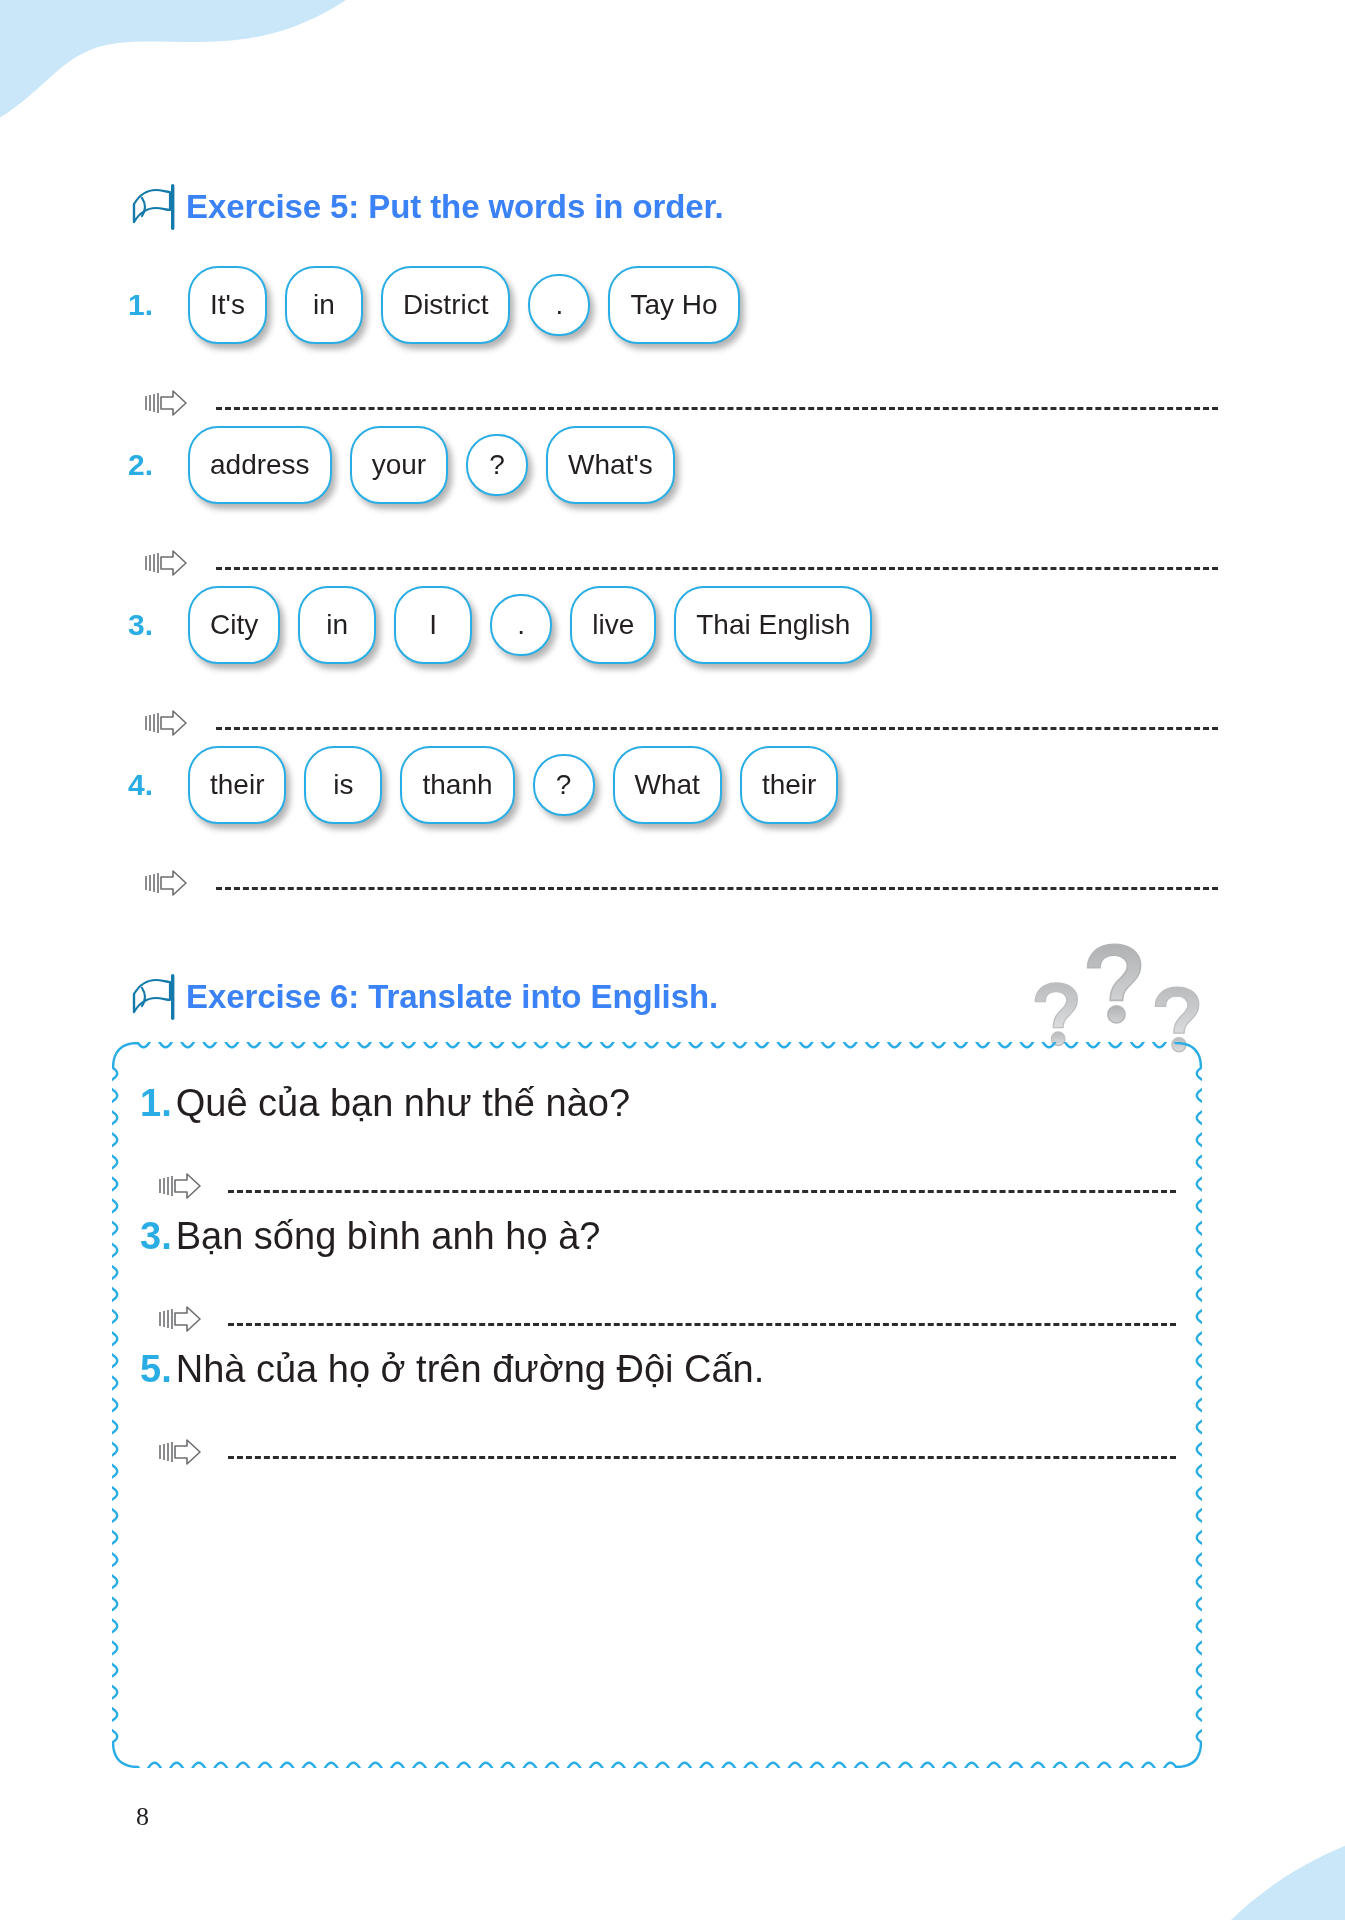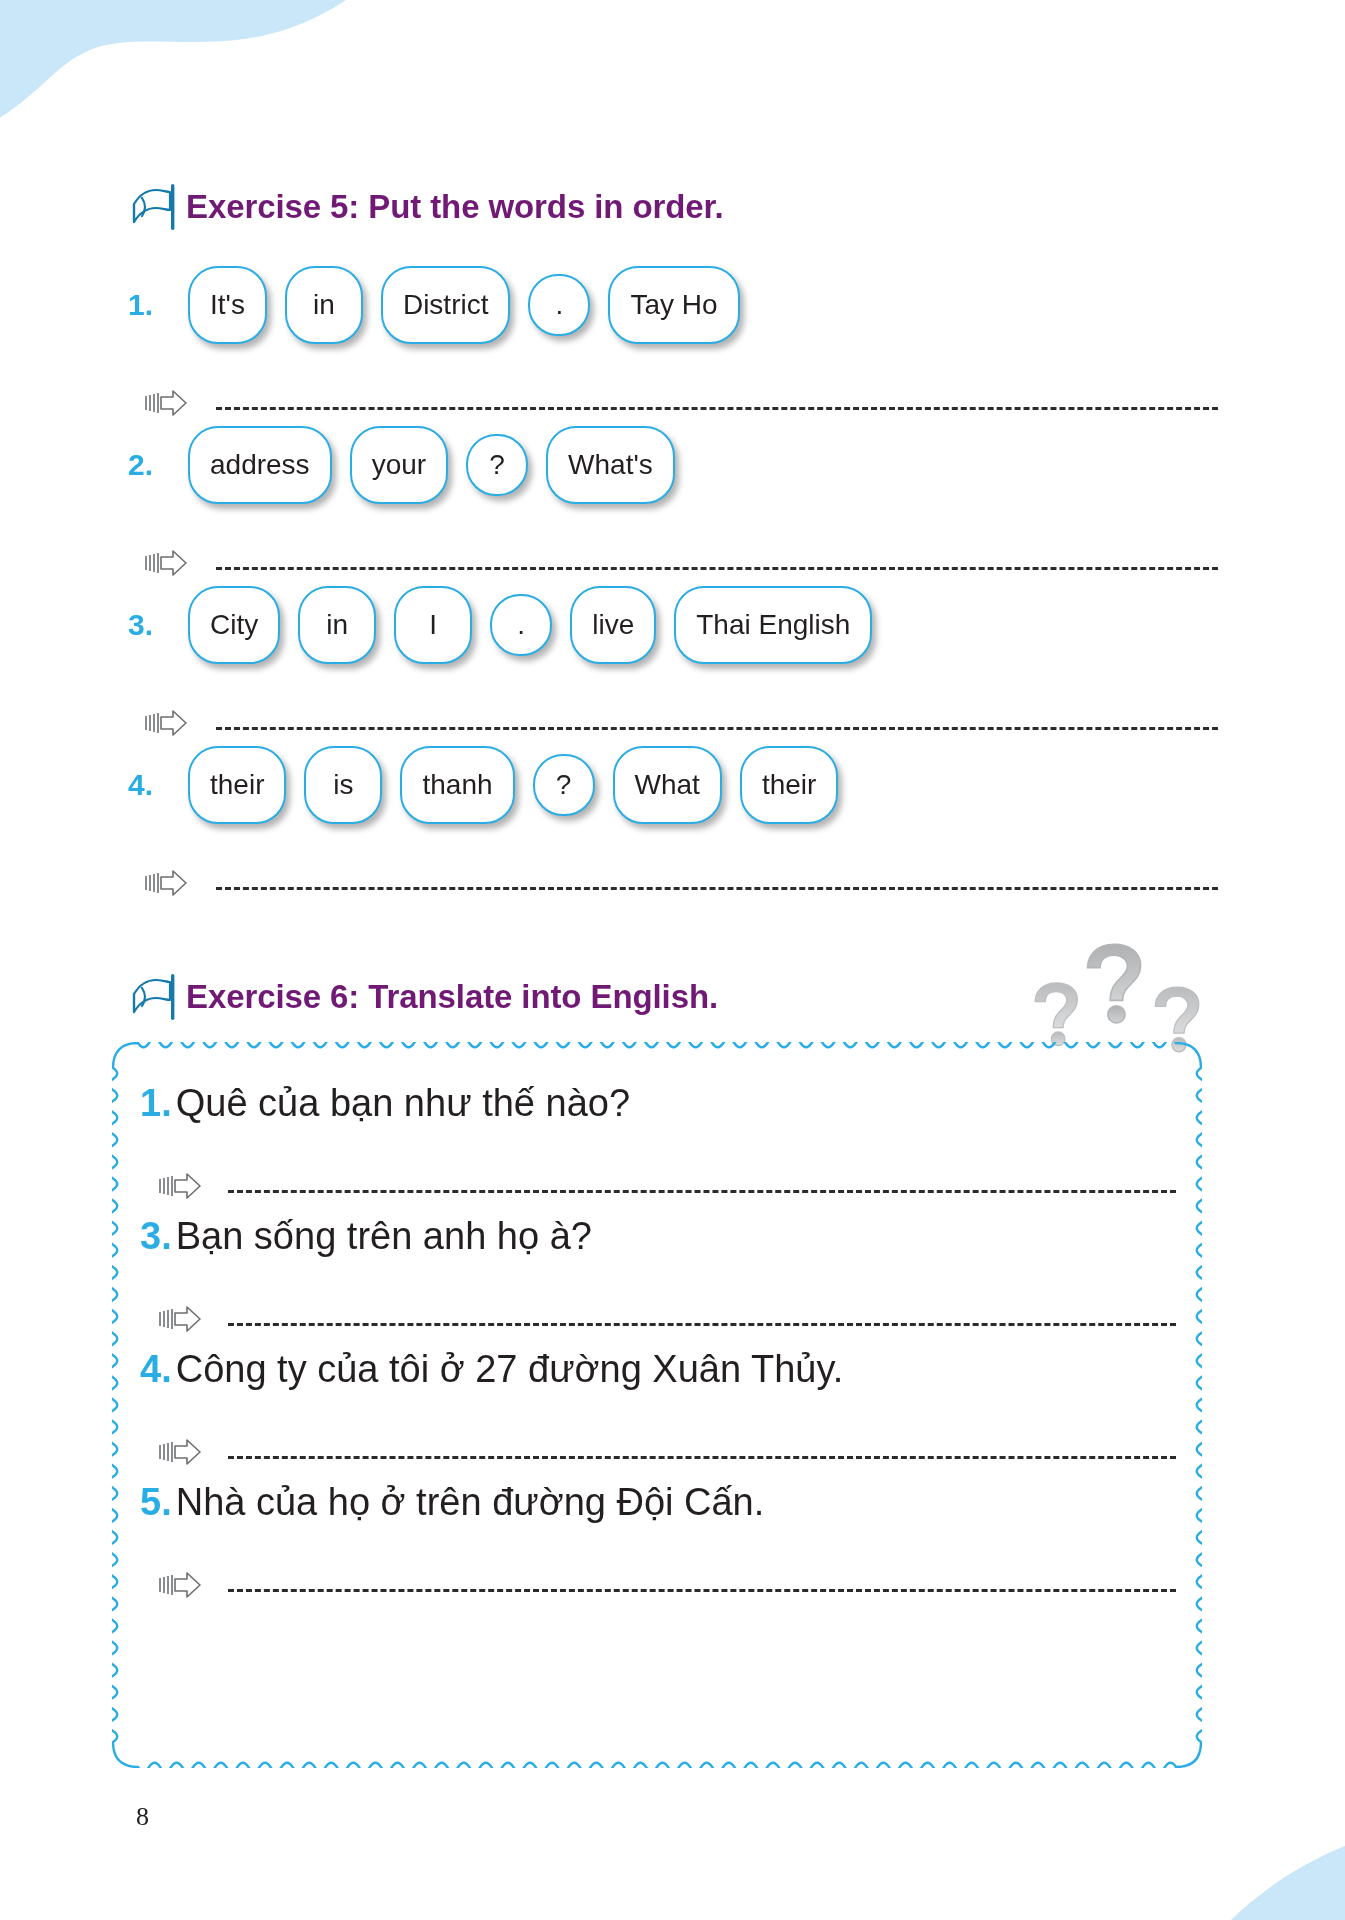--- a/index.html
+++ b/index.html
@@ -35,21 +35,21 @@
   .exercise-heading {
     display: flex;
     align-items: center;
     gap: 6px;
     position: absolute;
   }
   #heading-ex5 { left: 128px; top: 178px; }
   #heading-ex6 { left: 128px; top: 968px; text-align: center; }
   .flag-icon { width: 52px; height: 54px; flex: 0 0 auto; margin-bottom: 4px; }
   .exercise-title {
-    color: #701a75;
+    color: #3b82f6;
     font-size: 33px;
     font-weight: bold;
     letter-spacing: -0.1px;
     white-space: nowrap;
   }
 
   
   #exercise5 {
     position: absolute;
     left: 128px;
@@ -382,36 +382,21 @@
                 <path d="M8,7 L8,23"></path>
                 <path d="M12,6 L12,24"></path>
                 <path d="M16,5 L16,25"></path>
               </g>
               <path d="M19,9 L31,9 L31,3 L44,15 L31,27 L31,21 L19,21 Z" fill="#ffffff" stroke="#6d6e71" stroke-width="1.6" stroke-linejoin="round"></path>
             </svg>
             <div class="dash-line"></div>
           </div>
         </div>
         <div class="translate-item">
-          <div class="vn-line"><span class="vn-num">3.</span><span>Bạn sống trên anh họ à?</span></div>
-          <div class="answer-row">
-            <svg class="arrow-icon" viewBox="0 0 46 30" xmlns="http://www.w3.org/2000/svg">
-              <g stroke="#6d6e71" stroke-width="1.6" fill="none">
-                <path d="M4,8 L4,22"></path>
-                <path d="M8,7 L8,23"></path>
-                <path d="M12,6 L12,24"></path>
-                <path d="M16,5 L16,25"></path>
-              </g>
-              <path d="M19,9 L31,9 L31,3 L44,15 L31,27 L31,21 L19,21 Z" fill="#ffffff" stroke="#6d6e71" stroke-width="1.6" stroke-linejoin="round"></path>
-            </svg>
-            <div class="dash-line"></div>
-          </div>
-        </div>
-        <div class="translate-item">
-          <div class="vn-line"><span class="vn-num">4.</span><span>Công ty của tôi ở 27 đường Xuân Thủy.</span></div>
+          <div class="vn-line"><span class="vn-num">3.</span><span>Bạn sống bình anh họ à?</span></div>
           <div class="answer-row">
             <svg class="arrow-icon" viewBox="0 0 46 30" xmlns="http://www.w3.org/2000/svg">
               <g stroke="#6d6e71" stroke-width="1.6" fill="none">
                 <path d="M4,8 L4,22"></path>
                 <path d="M8,7 L8,23"></path>
                 <path d="M12,6 L12,24"></path>
                 <path d="M16,5 L16,25"></path>
               </g>
               <path d="M19,9 L31,9 L31,3 L44,15 L31,27 L31,21 L19,21 Z" fill="#ffffff" stroke="#6d6e71" stroke-width="1.6" stroke-linejoin="round"></path>
             </svg>

